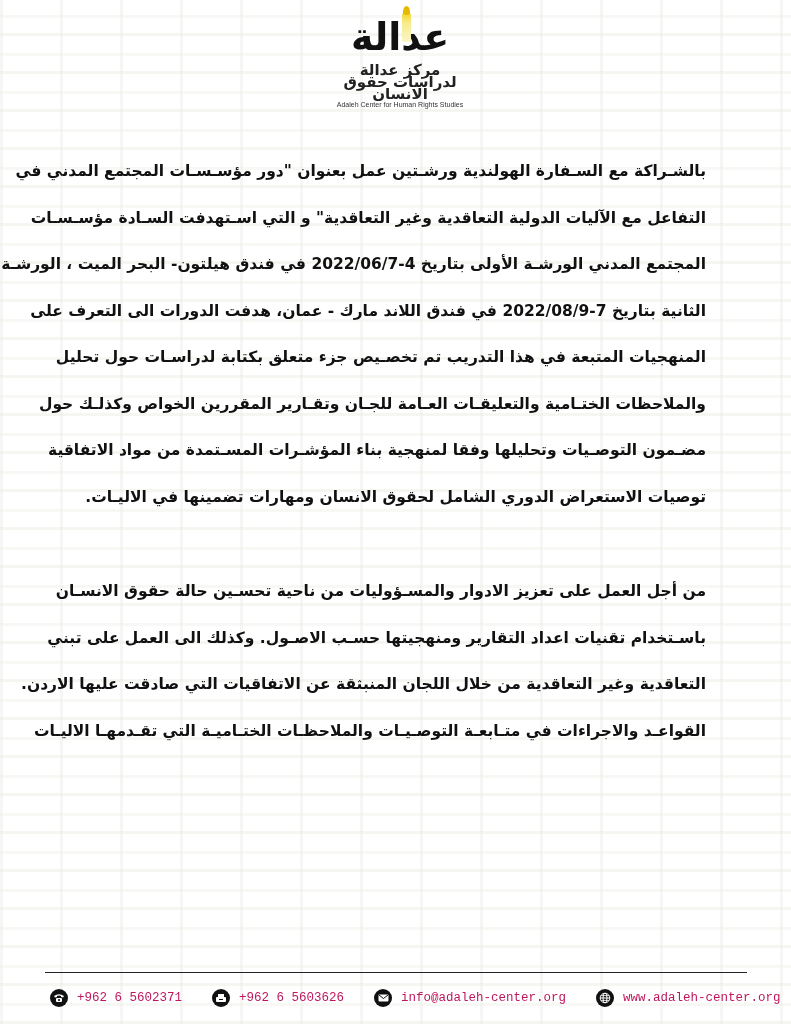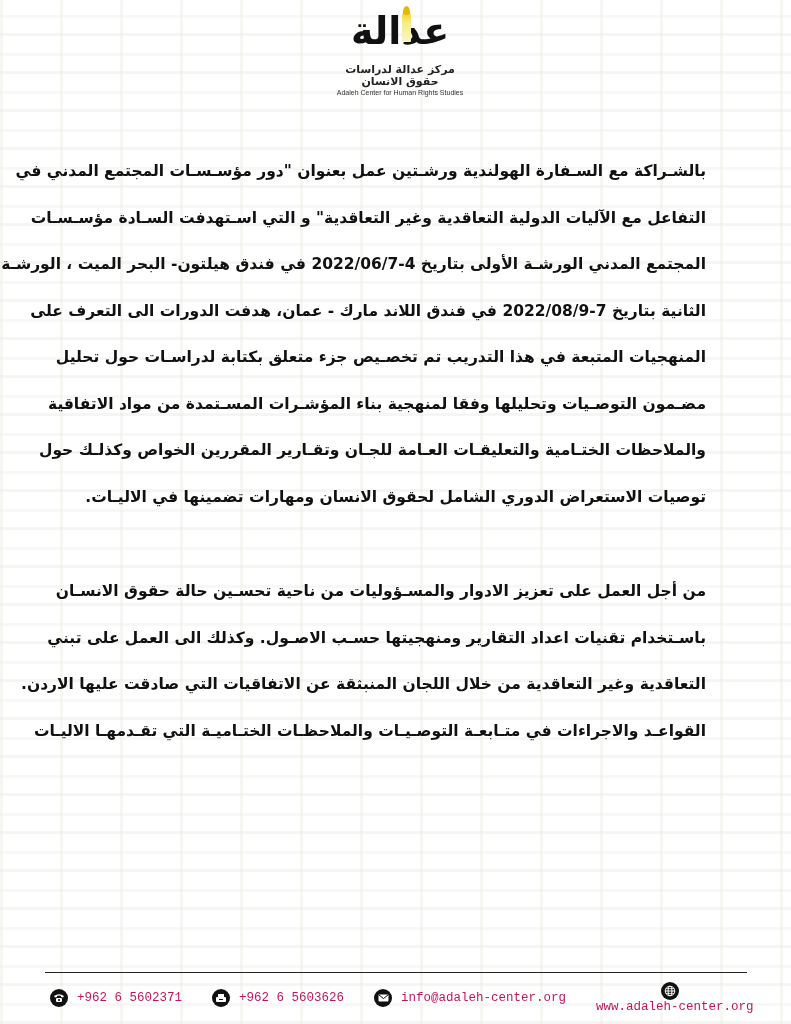--- a/index.html
+++ b/index.html
@@ -40,21 +40,21 @@
       top: 12px;
       width: 140px;
       height: 78px;
       text-align: center;
     }
     .logo-mark {
       position: relative;
       height: 50px;
       display: flex;
       justify-content: center;
-      align-items: flex-start;
+      align-items: center;
     }
     .logo-word {
       font-family: "DejaVu Sans", sans-serif;
       font-weight: bold;
       font-size: 38px;
       line-height: 38px;
       color: #111;
       letter-spacing: 1px;
       direction: rtl;
     }
@@ -72,21 +72,21 @@
       position: absolute;
       left: 1px;
       top: -6px;
       width: 7px;
       height: 9px;
       background: #e7b800;
       border-radius: 50% 50% 50% 50% / 70% 70% 30% 30%;
     }
     .logo-ar {
       direction: rtl;
-      font-size: 11px;
+      font-size: 15px;
       line-height: 12px;
       color: #222;
       margin-top: 2px;
       font-weight: bold;
     }
     .logo-en {
       font-family: "Liberation Sans", sans-serif;
       font-size: 7px;
       line-height: 9px;
       color: #333;
@@ -141,21 +141,21 @@
       font-family: Liberation Mono, monospace;
       font-size: 12.5px;
       color: #be185d;
     }
     .footer-item {
       display: flex;
       align-items: center;
       margin-right: 30px;
       white-space: nowrap;
     }
-    .footer-item:last-child { margin-right: 0; flex-direction: column; }
+    .footer-item:last-child { margin-right: 0; }
     .ficon {
       width: 18px;
       height: 18px;
       border-radius: 50%;
       background: #111;
       color: #fff;
       display: inline-flex;
       align-items: center;
       justify-content: center;
       margin-right: 9px;
@@ -179,22 +179,22 @@
     <div class="logo-en">Adaleh Center for Human Rights Studies</div>
   </div>
 
   <div class="content">
     <p class="para para-1">
       <span class="line">بالشـراكة مع السـفارة الهولندية ورشـتين عمل  بعنوان "دور مؤسـسـات  المجتمع المدني في</span>
       <span class="line">التفاعل مع الآليات الدولية التعاقدية وغير التعاقدية"  و التي اسـتهدفت السـادة مؤسـسـات</span>
       <span class="line">المجتمع المدني الورشـة الأولى بتاريخ 4-2022/06/7  في فندق هيلتون- البحر الميت ، الورشـة</span>
       <span class="line">الثانية بتاريخ 7-2022/08/9 في فندق اللاند مارك - عمان، هدفت الدورات الى التعرف على</span>
       <span class="line">المنهجيات المتبعة في هذا التدريب تم تخصـيص جزء متعلق بكتابة لدراسـات حول تحليل</span>
+      <span class="line">والملاحظات الختـامية والتعليقـات العـامة للجـان وتقـارير المقررين الخواص وكذلـك حول</span>
       <span class="line">مضـمون التوصـيات وتحليلها وفقا لمنهجية بناء المؤشـرات المسـتمدة من مواد الاتفاقية</span>
-      <span class="line">والملاحظات الختـامية والتعليقـات العـامة للجـان وتقـارير المقررين الخواص وكذلـك حول</span>
       <span class="line last">توصيات الاستعراض الدوري الشامل لحقوق الانسان ومهارات تضمينها في الاليـات.</span>
     </p>
     <p class="para para-2">
       <span class="line">من أجل العمل على تعزيز الادوار والمسـؤوليات من ناحية تحسـين حالة حقوق الانسـان</span>
       <span class="line">باسـتخدام تقنيات اعداد التقارير ومنهجيتها حسـب الاصـول. وكذلك الى العمل على تبني</span>
       <span class="line last">التعاقدية وغير التعاقدية من خلال اللجان المنبثقة عن الاتفاقيات التي صادقت عليها الاردن.</span>
       <span class="line">القواعـد والاجراءات في متـابعـة التوصـيـات والملاحظـات الختـاميـة التي تقـدمهـا الاليـات</span>
     </p>
   </div>
 

